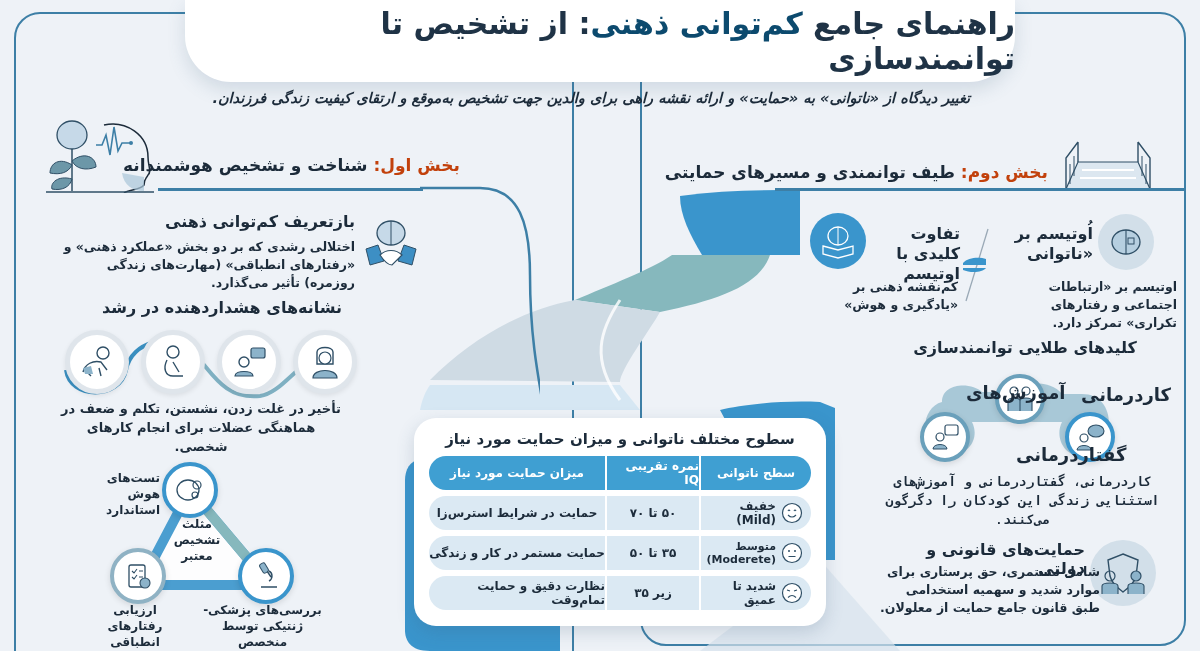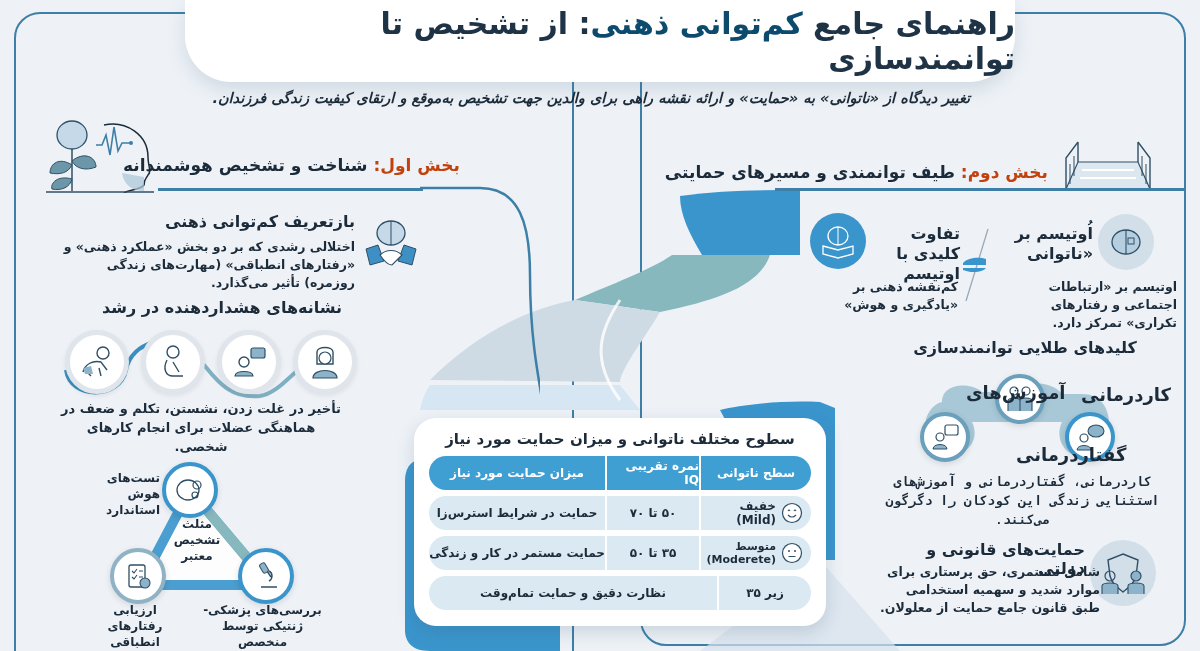--- a/index.html
+++ b/index.html
@@ -332,16 +332,23 @@
           <circle cx="8" cy="9" r="1" fill="#2f4f66"></circle>
           <circle cx="14" cy="9" r="1" fill="#2f4f66"></circle>
           <line x1="7.5" y1="14.5" x2="14.5" y2="14.5" stroke="#2f4f66" stroke-width="1.1"></line>
         </svg>
       <span style="font-size:11px;">متوسط (Moderete)</span>
     </div>
     <div class="tcell c2">۳۵ تا ۵۰</div>
     <div class="tcell c3">حمایت مستمر در کار و زندگی</div>
   </div>
   <div class="trow body">
+    <div class="tcell c1">
+      <svg class="face" viewBox="0 0 22 22">
+          <circle cx="11" cy="11" r="9.5" fill="#fff" stroke="#2f4f66" stroke-width="1.2"></circle>
+          <path d="M6,8 L9,9 M16,8 L13,9 M7,15.5 Q11,11.5 15,15.5" stroke="#2f4f66" stroke-width="1.1" fill="none"></path>
+        </svg>
+      <span>شدید تا عمیق</span>
+    </div>
     <div class="tcell c2">زیر ۳۵</div>
     <div class="tcell c3">نظارت دقیق و حمایت تمام‌وقت</div>
   </div>
 </div>
 
 </body></html>

